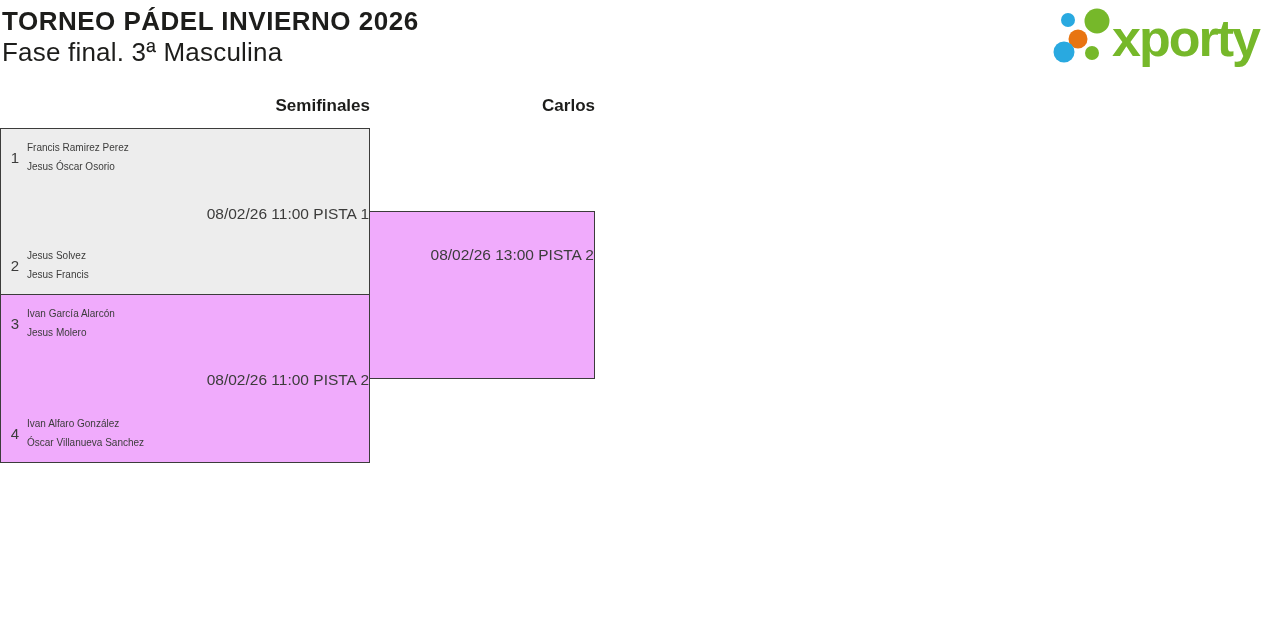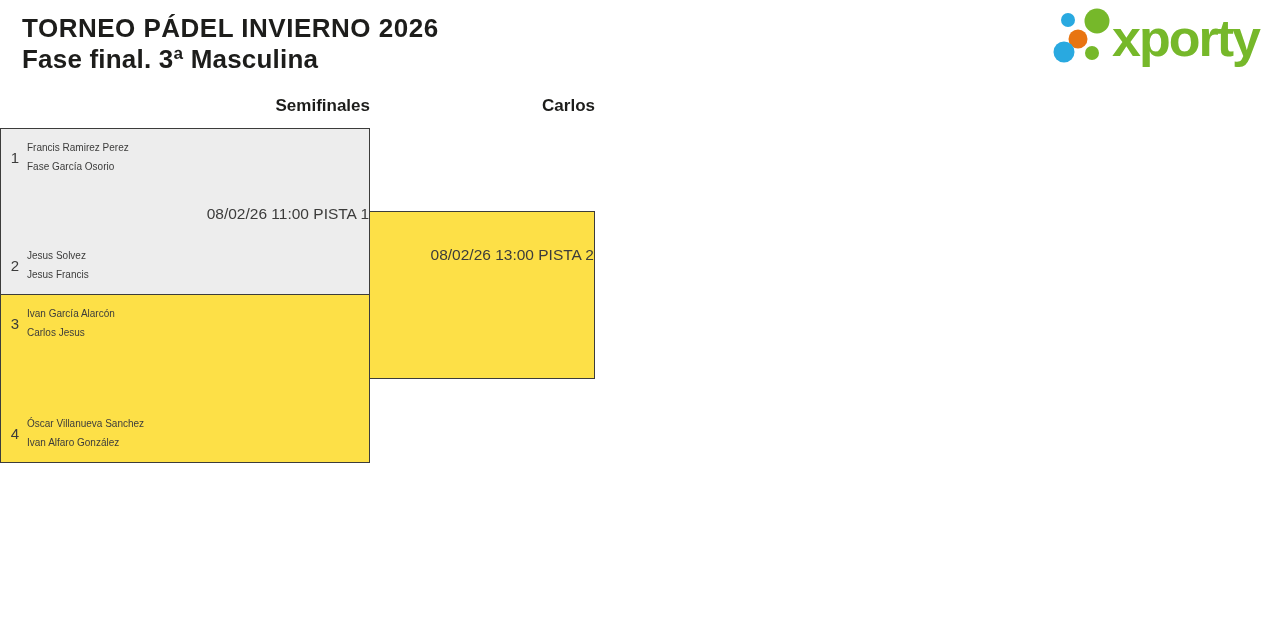--- a/index.html
+++ b/index.html
@@ -10,47 +10,47 @@
     --line-color:#3c3c3b;
     --text-color:#3c3c3b;
   }
   *{margin:0;padding:0;box-sizing:border-box;}
   html,body{background:#fff;}
   body{
     width:1280px;height:628px;position:relative;overflow:hidden;
     font-family:"Liberation Sans", sans-serif;color:var(--text-color);
   }
   
-  .titles{position:absolute;left:2px;top:13px;margin-left:20px;}
+  .titles{position:absolute;left:2px;top:6px;}
   .titles h1{
     font-size:26px;line-height:31px;font-weight:700;
     color:#1d1d1b;letter-spacing:.5px;white-space:nowrap;
   }
   .titles h2{
-    font-size:26px;line-height:31px;font-weight:700;
+    font-size:26px;line-height:31px;font-weight:400;
     color:#1d1d1b;letter-spacing:.2px;white-space:nowrap;
   }
   
   .logo{position:absolute;left:1048px;top:0;width:232px;height:78px;text-align:right;}
   .logo svg{position:absolute;left:0;top:5px;}
   .logo-text{
     position:absolute;left:64px;top:8px;
     font-size:52px;line-height:60px;font-weight:800;letter-spacing:-2px;
     color:var(--logo-green);
   }
   
   .round-label{
     position:absolute;top:96px;text-align:right;
     font-size:17px;line-height:20px;font-weight:700;color:#1d1d1b;
   }
   .round-label.semis{left:0;width:370px;}
   .round-label.final{left:369px;width:226px;}
 
   .match{
-    position:absolute;border:1px solid var(--line-color);background:#fde047;
+    position:absolute;border:1px solid var(--line-color);background:#f0abfc;
   }
   .match.alt{background:var(--match-alt-bg);}
   .match.sf1{left:0;top:128px;width:370px;height:167px;}
   .match.sf2{left:0;top:294px;width:370px;height:169px;}
   .match.final-match{left:369px;top:211px;width:226px;height:168px;}
 
   .team{
     position:absolute;left:5px;right:5px;
     display:flex;align-items:center;gap:3px;
   }
@@ -94,45 +94,46 @@
 </div>
 
 <div class="round-label semis">Semifinales</div>
 <div class="round-label final">Carlos</div>
 
 <div class="match alt sf1">
   <div class="team top">
     <span class="seed">1</span>
     <span class="players">
       <span>Francis Ramirez Perez</span>
-      <span>Fase García Osorio</span>
+      <span>Jesus Óscar Osorio</span>
     </span>
   </div>
   <div class="schedule">08/02/26 11:00 PISTA 1</div>
   <div class="team bottom">
     <span class="seed">2</span>
     <span class="players">
       <span>Jesus Solvez</span>
       <span>Jesus Francis</span>
     </span>
   </div>
 </div>
 
 <div class="match sf2">
   <div class="team top">
     <span class="seed">3</span>
     <span class="players">
       <span>Ivan García Alarcón</span>
-      <span>Carlos Jesus</span>
+      <span>Jesus Molero</span>
     </span>
   </div>
+  <div class="schedule">08/02/26 11:00 PISTA 2</div>
   <div class="team bottom">
     <span class="seed">4</span>
     <span class="players">
+      <span>Ivan Alfaro González</span>
       <span>Óscar Villanueva Sanchez</span>
-      <span>Ivan Alfaro González</span>
     </span>
   </div>
 </div>
 
 <div class="match final-match">
   <div class="schedule">08/02/26 13:00 PISTA 2</div>
 </div>
 
 </body></html>

